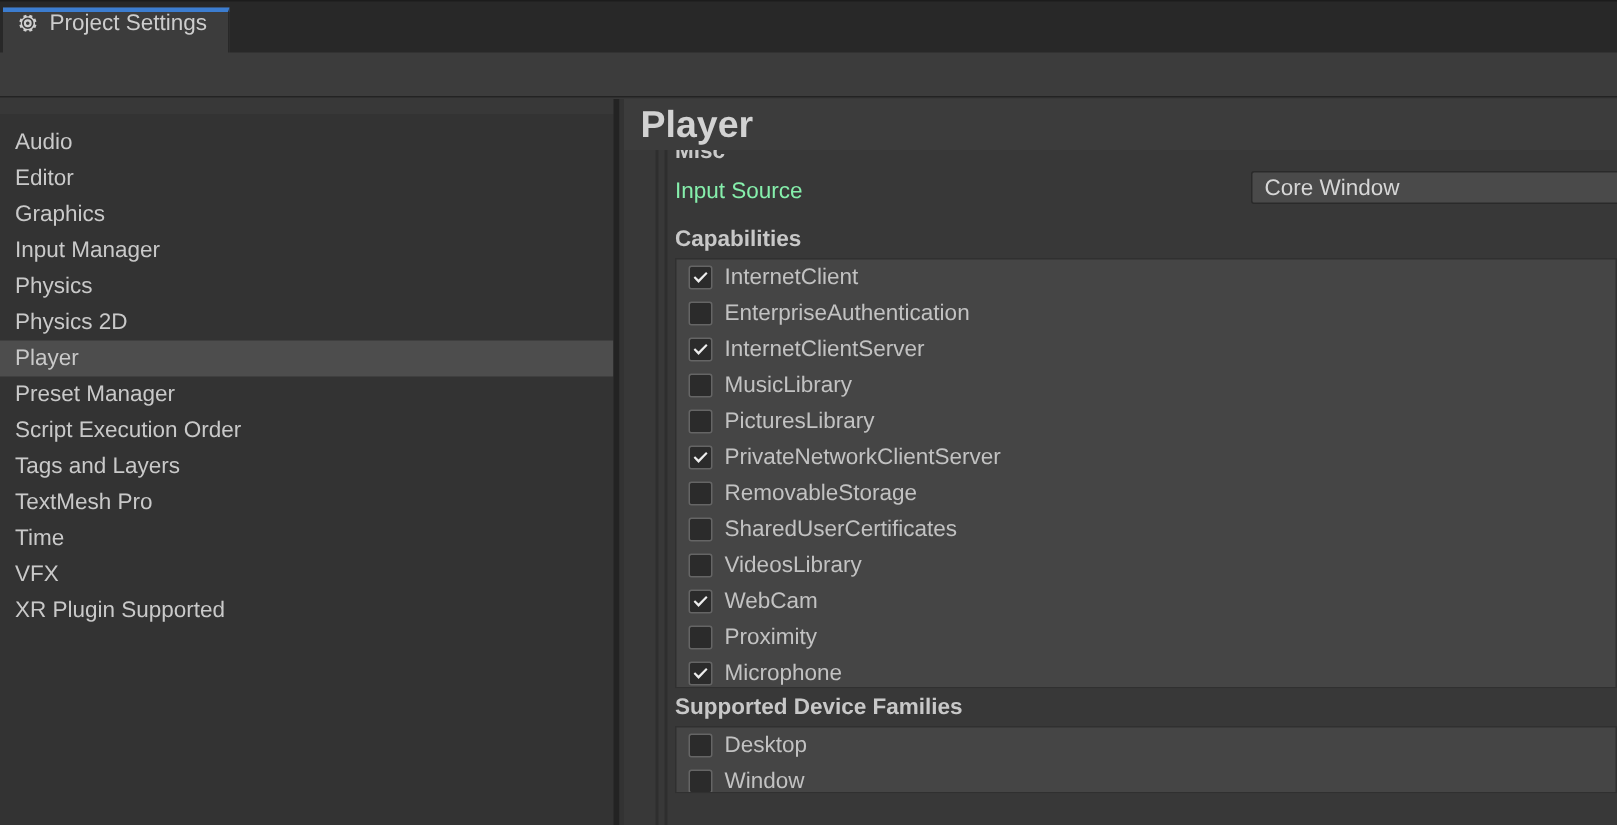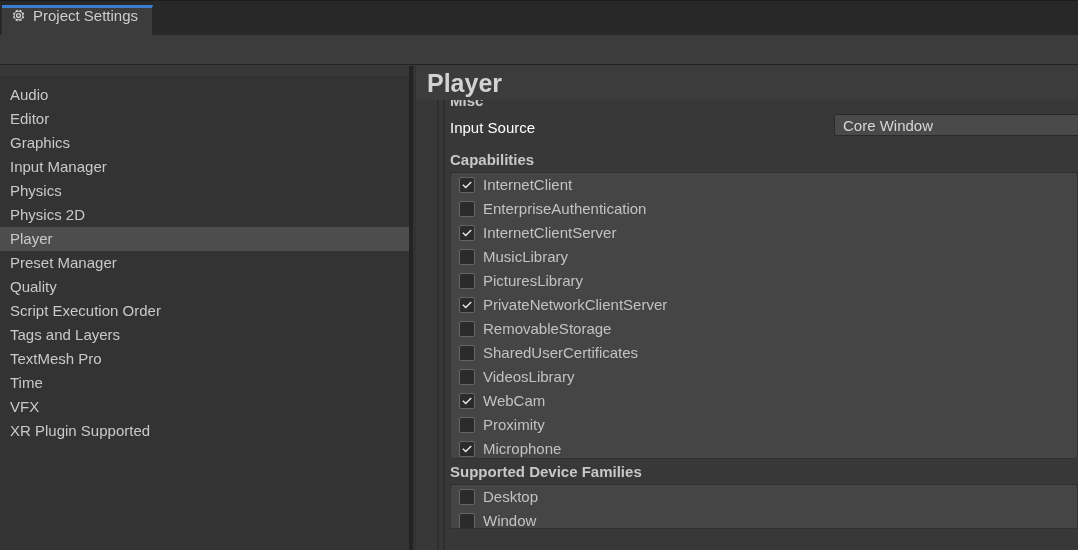--- a/index.html
+++ b/index.html
@@ -168,21 +168,21 @@
     white-space: nowrap;
   }
   .row-prop {
     position: relative;
     height: 34px;
   }
   .prop-label {
     position: absolute;
     left: 4px; top: 6px;
     font-size: 15px;
-    color: #ffffff;
+    color: #86efac;
     white-space: nowrap;
   }
   .dropdown {
     position: absolute;
     left: 388px; top: 1px;
     width: 330px; height: 22px;
     background: #4a4a4a;
     border: 1px solid #2a2a2a;
     border-radius: 2px;
     box-sizing: border-box;
@@ -259,21 +259,20 @@
   <div class="sidebar">
     <div class="side-list">
         <div class="side-item"><span>Audio</span></div>
         <div class="side-item"><span>Editor</span></div>
         <div class="side-item"><span>Graphics</span></div>
         <div class="side-item"><span>Input Manager</span></div>
         <div class="side-item"><span>Physics</span></div>
         <div class="side-item"><span>Physics 2D</span></div>
         <div class="side-item selected"><span>Player</span></div>
         <div class="side-item"><span>Preset Manager</span></div>
-        <div class="side-item"><span>Quality</span></div>
         <div class="side-item"><span>Script Execution Order</span></div>
         <div class="side-item"><span>Tags and Layers</span></div>
         <div class="side-item"><span>TextMesh Pro</span></div>
         <div class="side-item"><span>Time</span></div>
         <div class="side-item"><span>VFX</span></div>
         <div class="side-item"><span>XR Plugin Supported</span></div>
       </div>
   </div>
   <div class="splitter"></div>
   <div class="splitter2"></div>

